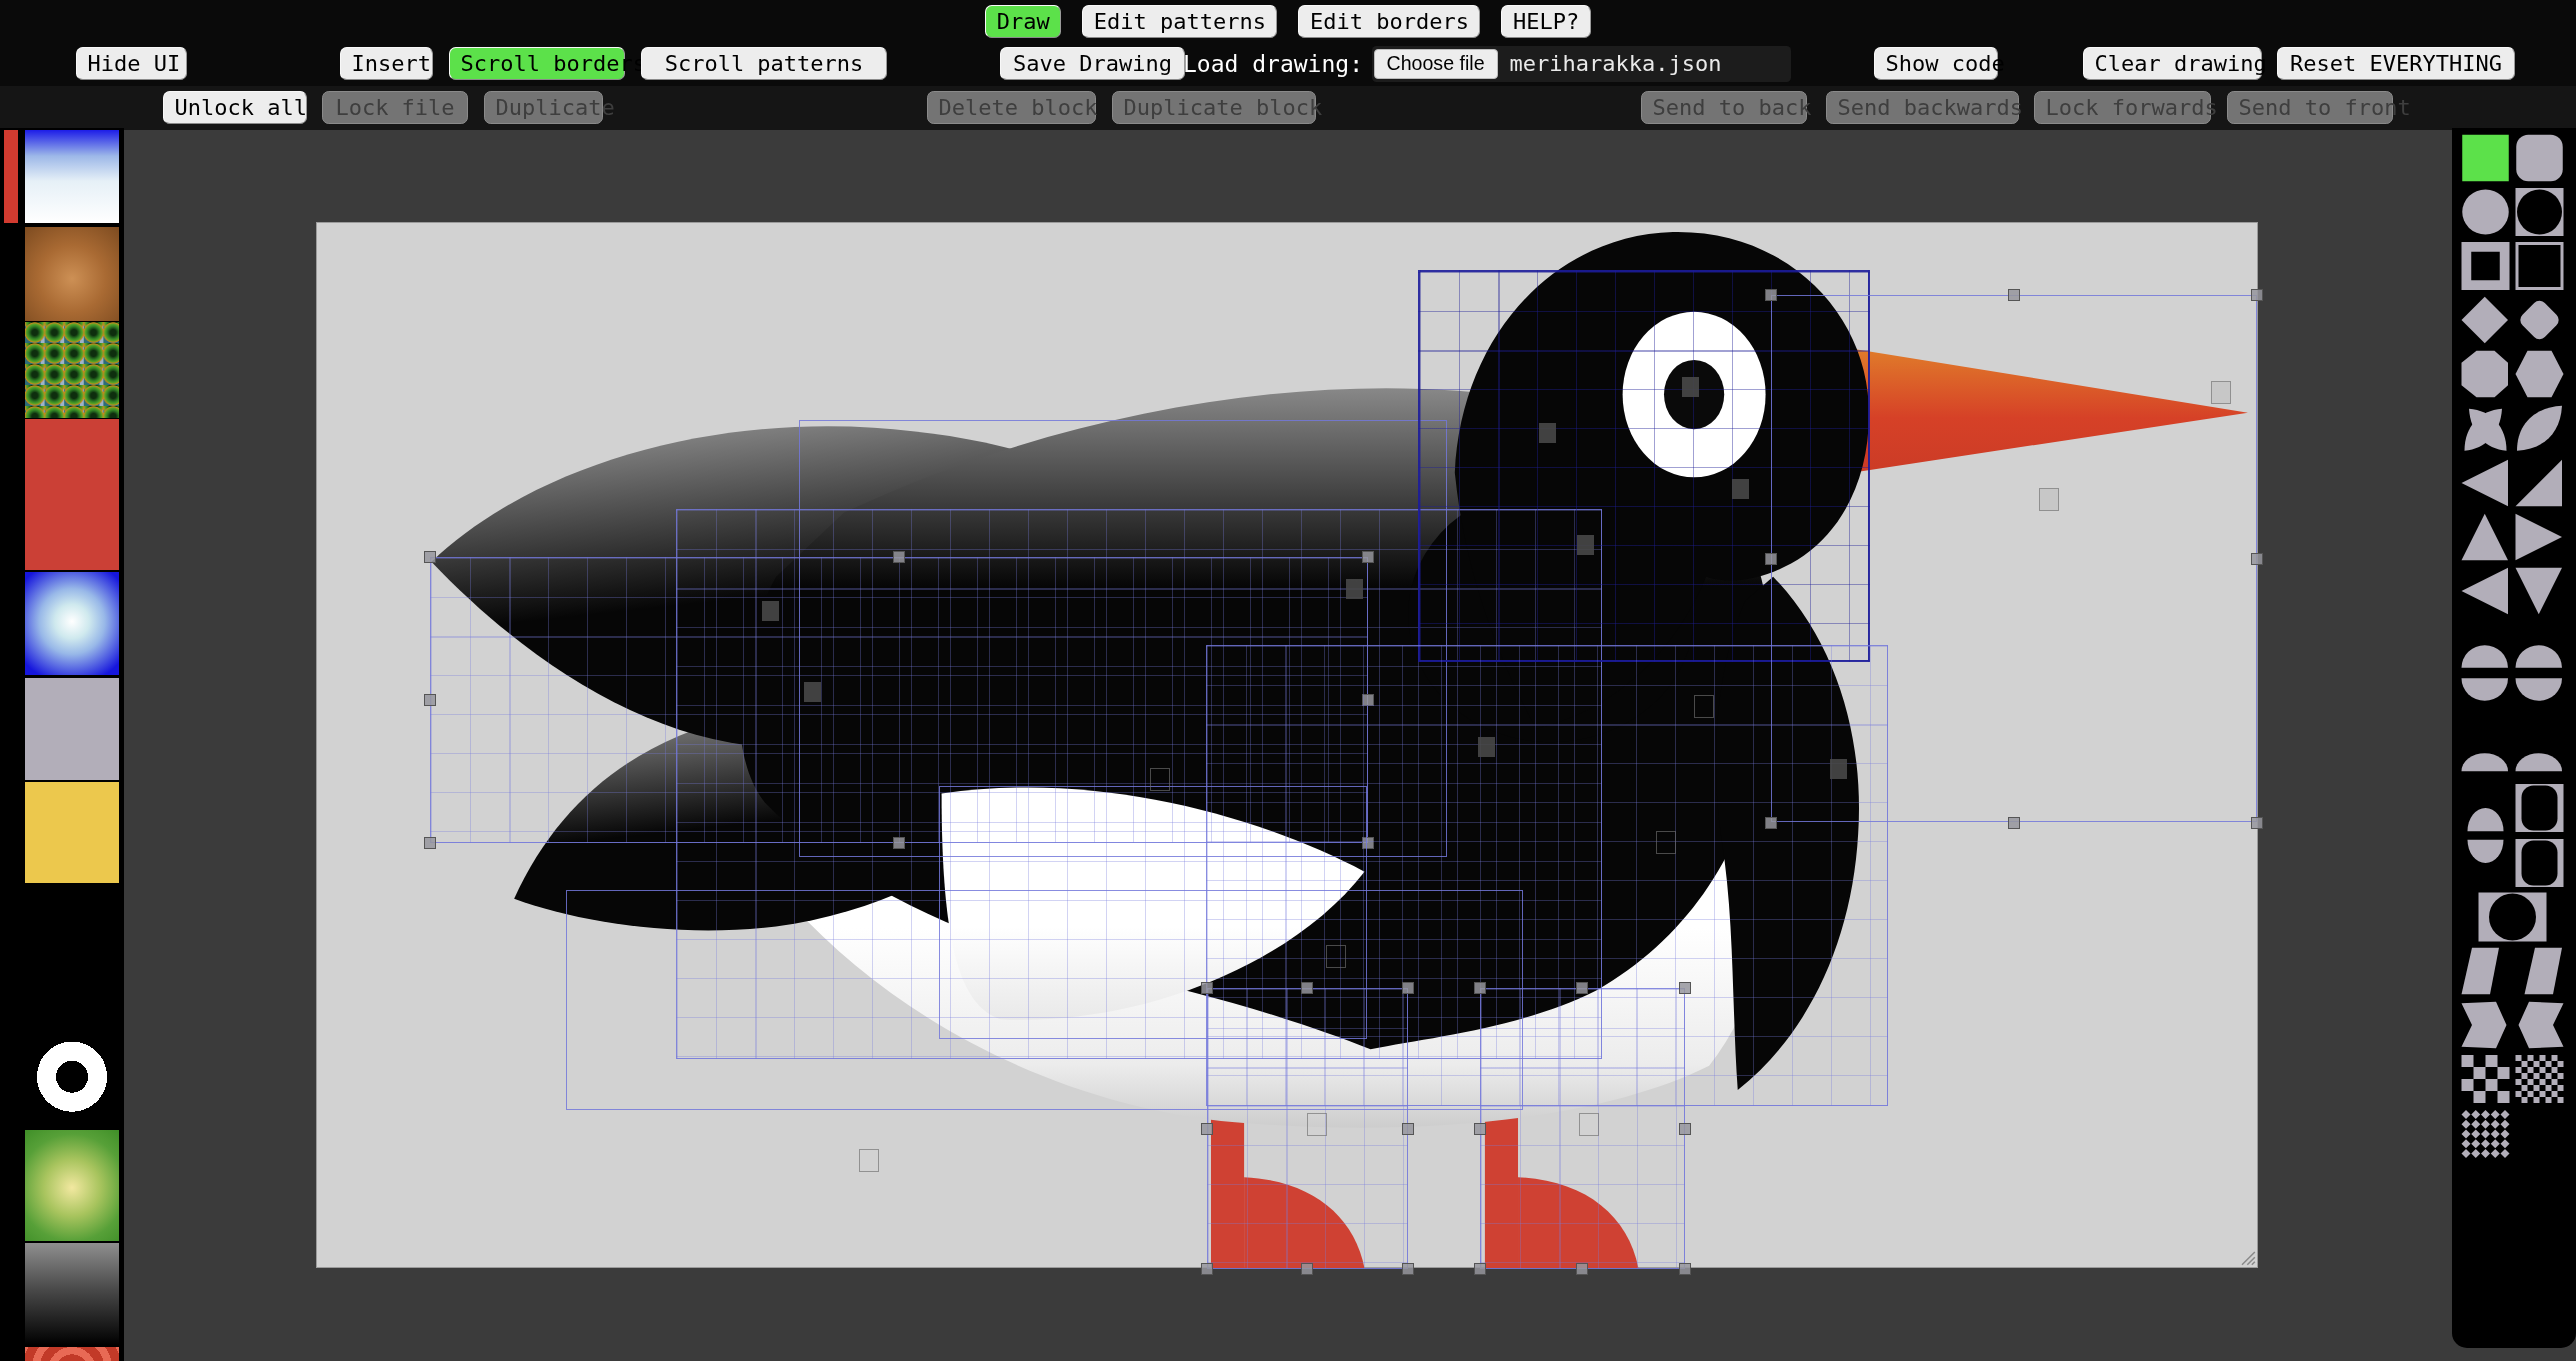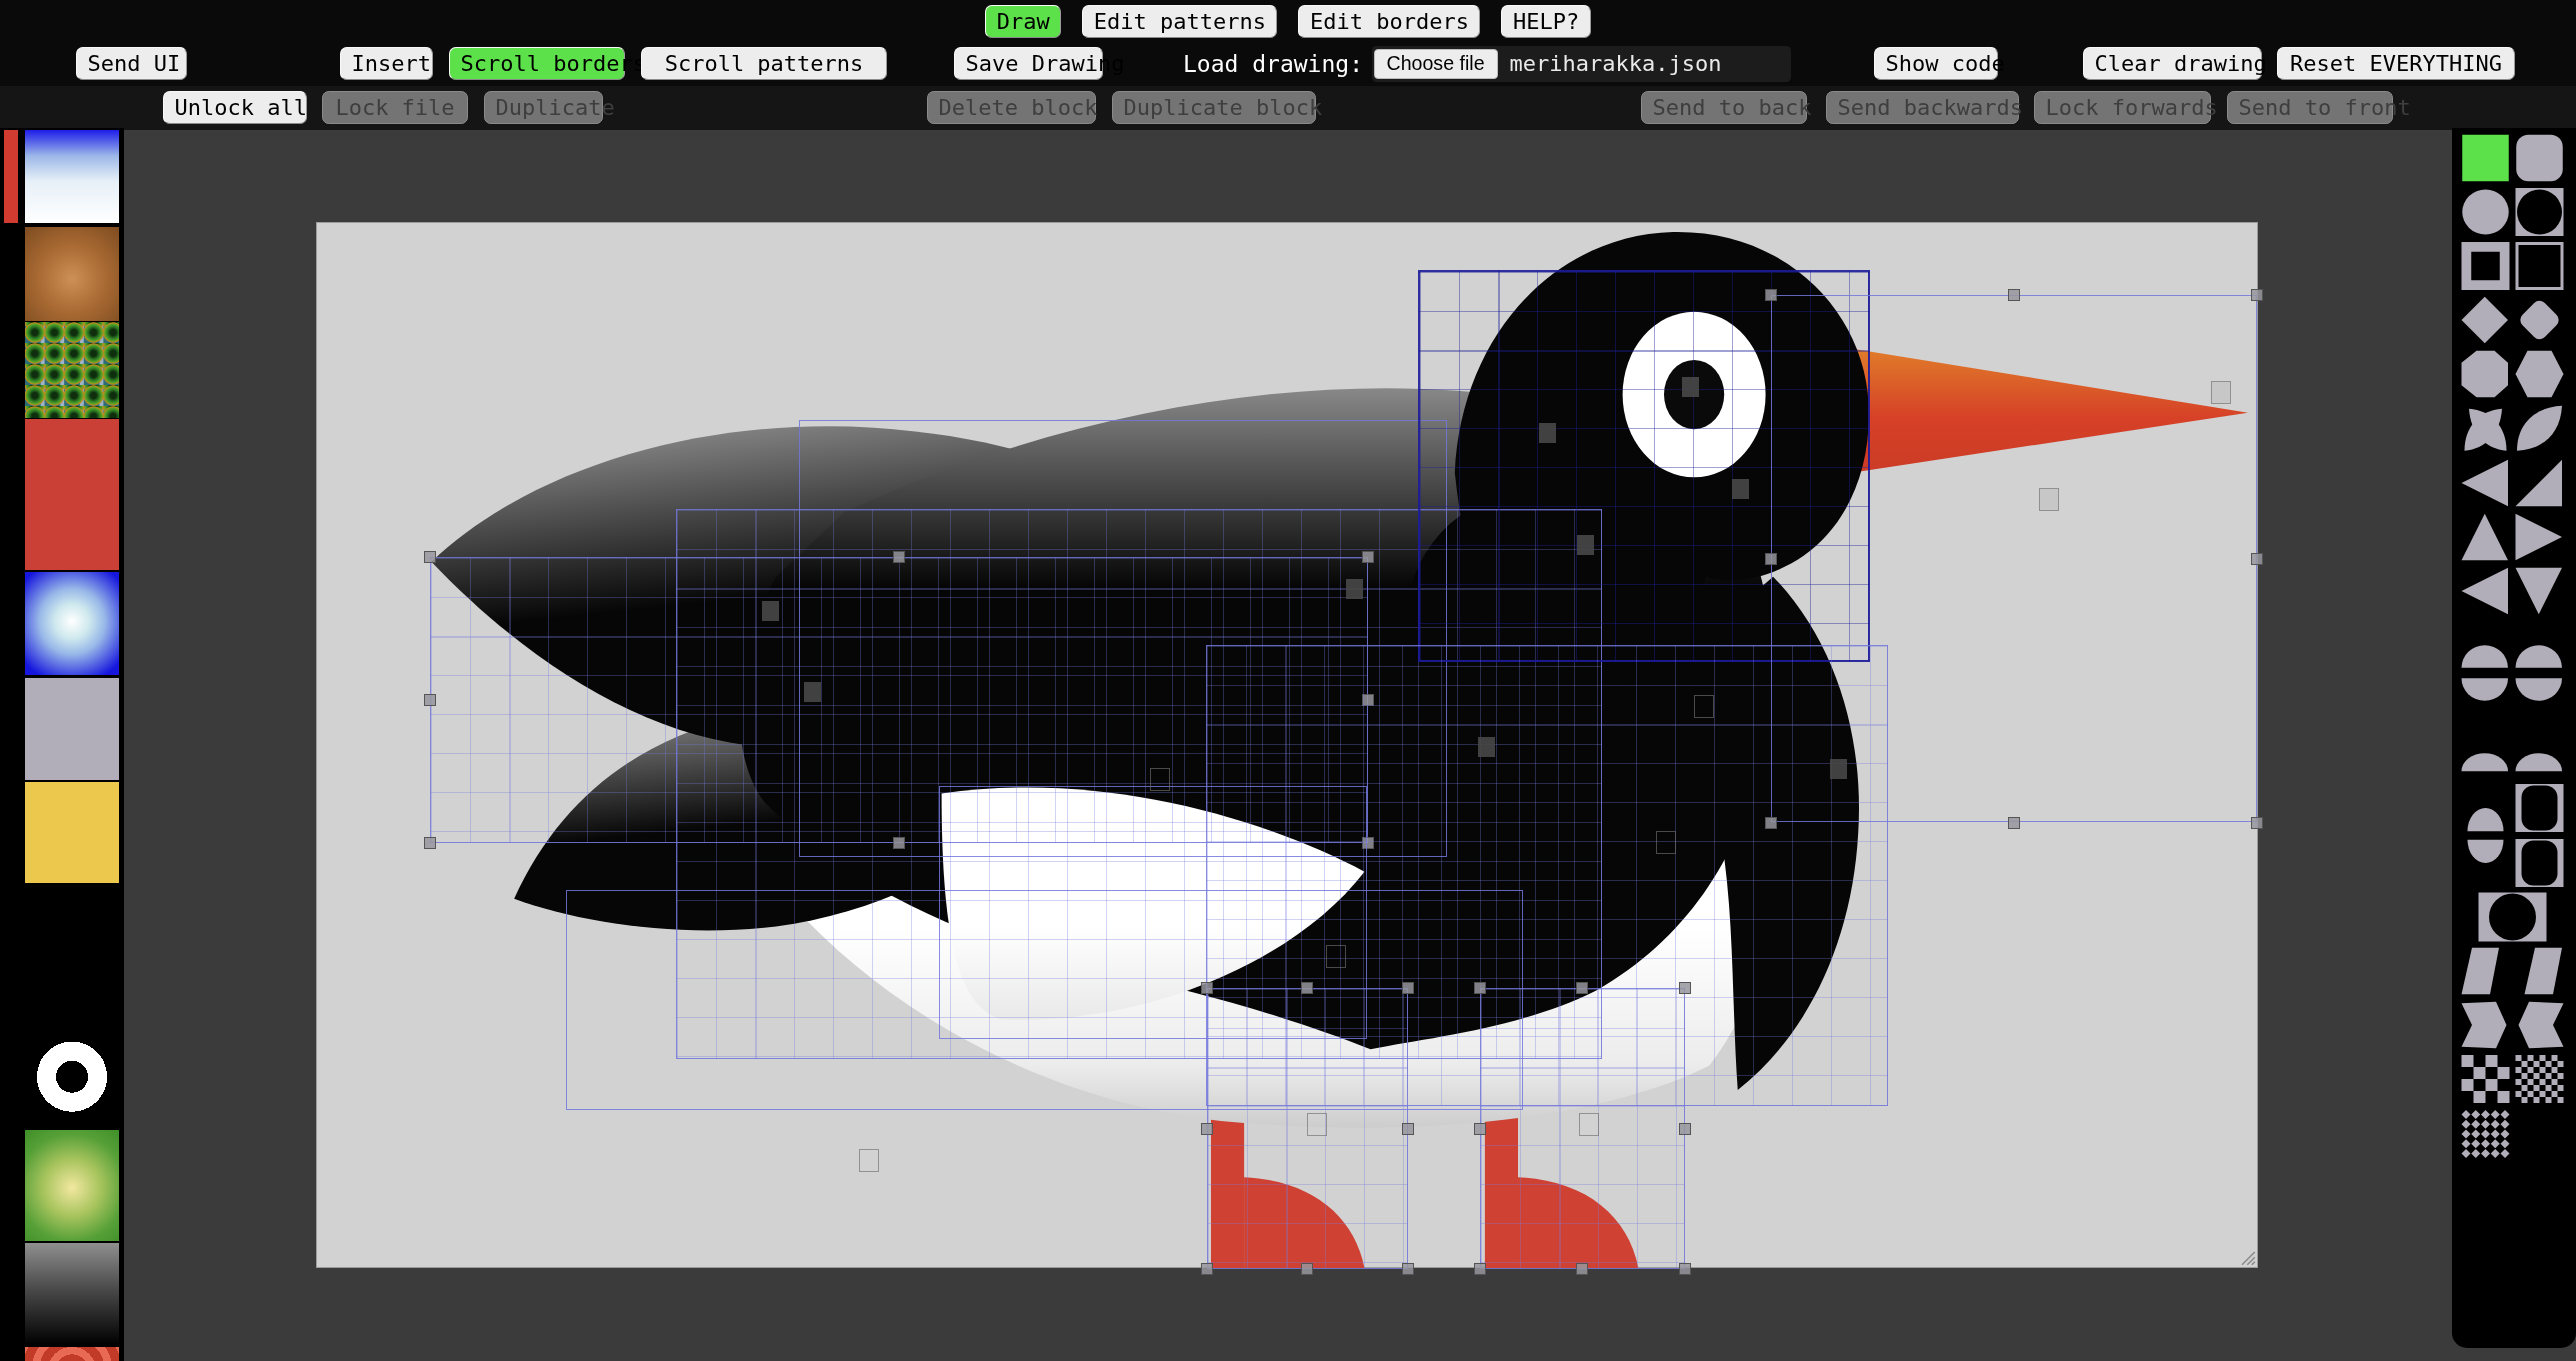--- a/index.html
+++ b/index.html
@@ -75,25 +75,25 @@
   <div class="bar" id="bar-top">
     <div class="row-center" id="top-buttons">
         <button class="tbtn active">Draw</button>
         <button class="tbtn">Edit patterns</button>
         <button class="tbtn">Edit borders</button>
         <button class="tbtn">HELP?</button>
       </div>
   </div>
 
   <div class="bar" id="bar-file">
-    <button class="tbtn" style="left:76px;width:111px">Send UI</button>
+    <button class="tbtn" style="left:76px;width:111px">Hide UI</button>
     <button class="tbtn" style="left:340px;width:93px">Insert</button>
     <button class="tbtn active" style="left:449px;width:176px">Scroll borders</button>
     <button class="tbtn" style="left:641px;width:246px">Scroll patterns</button>
-    <button class="tbtn" style="left:954px;width:149px">Save Drawing</button>
+    <button class="tbtn" style="left:1000px;width:185px">Save Drawing</button>
     <span class="baretext" style="left:1183px">Load drawing:</span>
     <div id="file-wrap">
       <button id="choose-file-btn">Choose file</button>
       <span id="filename">meriharakka.json</span>
     </div>
     <button class="tbtn" style="left:1874px;width:124px">Show code</button>
     <button class="tbtn" style="left:2083px;width:179px">Clear drawing</button>
     <button class="tbtn" style="left:2277px;width:238px">Reset EVERYTHING</button>
   </div>
 

